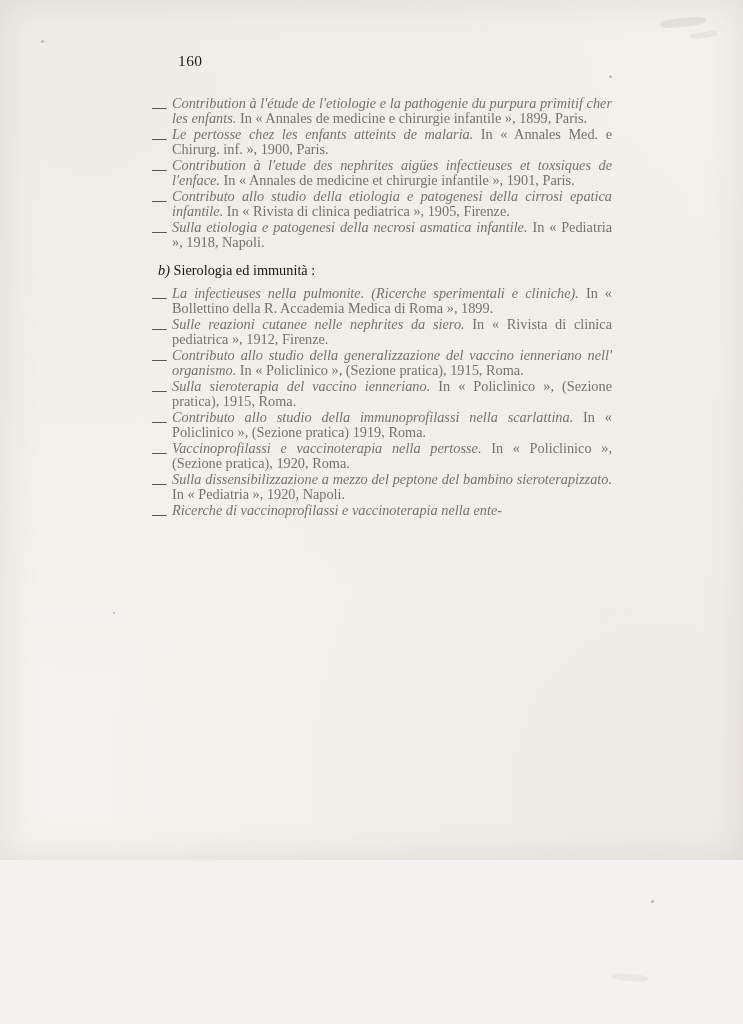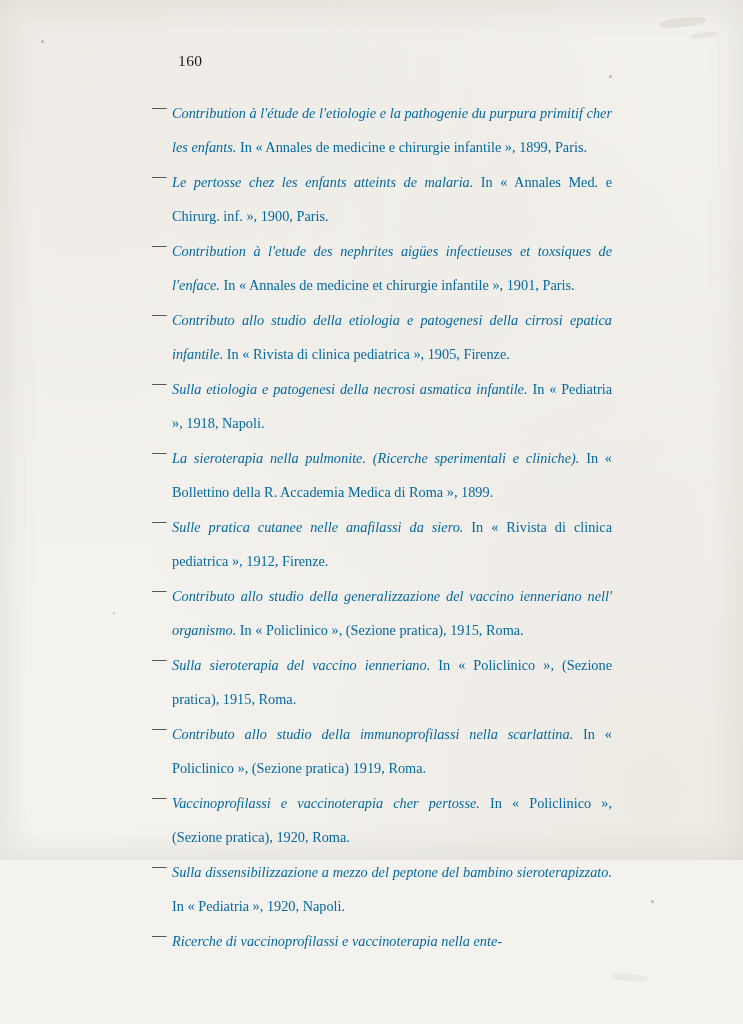--- a/index.html
+++ b/index.html
@@ -70,23 +70,23 @@
     flex: 0 0 20px;
     font-size: 14.5px;
     line-height: 23.6px;
     color: #1d1b19;
     text-align: left;
     padding-top: 0px;
   }
   .entry-body {
     flex: 1;
     font-size: 14.3px;
-    line-height: 34px;
+    line-height: 15px;
     text-align: justify;
-    color: #0369a1;
+    color: #737373;
     text-justify: inter-word;
   }
   .entry-body i {
     font-style: italic;
   }
   .section-head {
     font-size: 14.3px;
     line-height: 23.6px;
     margin: 9px 0 3px 6px;
     color: #161412;
@@ -133,44 +133,48 @@
     </div>
     <div class="entry">
       <div class="dash">—</div>
       <div class="entry-body"><i>Contributo allo studio della etiologia e patogenesi della cirrosi epatica infantile.</i> In « Rivista di clinica pediatrica », 1905, Firenze.</div>
     </div>
     <div class="entry">
       <div class="dash">—</div>
       <div class="entry-body"><i>Sulla etiologia e patogenesi della necrosi asmatica infantile.</i> In « Pediatria », 1918, Napoli.</div>
     </div>
 
+    <div class="section-head">
+      <span class="lbl">b)</span>
+      <span>Sierologia ed immunità :</span>
+    </div>
 
     <div class="entry">
       <div class="dash">—</div>
-      <div class="entry-body"><i>La sieroterapia nella pulmonite. (Ricerche sperimentali e cliniche).</i> In « Bollettino della R. Accademia Medica di Roma », 1899.</div>
+      <div class="entry-body"><i>La infectieuses nella pulmonite. (Ricerche sperimentali e cliniche).</i> In « Bollettino della R. Accademia Medica di Roma », 1899.</div>
     </div>
     <div class="entry">
       <div class="dash">—</div>
-      <div class="entry-body"><i>Sulle pratica cutanee nelle anafilassi da siero.</i> In « Rivista di clinica pediatrica », 1912, Firenze.</div>
+      <div class="entry-body"><i>Sulle reazioni cutanee nelle nephrites da siero.</i> In « Rivista di clinica pediatrica », 1912, Firenze.</div>
     </div>
     <div class="entry">
       <div class="dash">—</div>
       <div class="entry-body"><i>Contributo allo studio della generalizzazione del vaccino ienneriano nell' organismo.</i> In « Policlinico », (Sezione pratica), 1915, Roma.</div>
     </div>
     <div class="entry">
       <div class="dash">—</div>
       <div class="entry-body"><i>Sulla sieroterapia del vaccino ienneriano.</i> In « Policlinico », (Sezione pratica), 1915, Roma.</div>
     </div>
     <div class="entry">
       <div class="dash">—</div>
       <div class="entry-body"><i>Contributo allo studio della immunoprofilassi nella scarlattina.</i> In « Policlinico », (Sezione pratica) 1919, Roma.</div>
     </div>
     <div class="entry">
       <div class="dash">—</div>
-      <div class="entry-body"><i>Vaccinoprofilassi e vaccinoterapia cher pertosse.</i> In « Policlinico », (Sezione pratica), 1920, Roma.</div>
+      <div class="entry-body"><i>Vaccinoprofilassi e vaccinoterapia nella pertosse.</i> In « Policlinico », (Sezione pratica), 1920, Roma.</div>
     </div>
     <div class="entry">
       <div class="dash">—</div>
       <div class="entry-body"><i>Sulla dissensibilizzazione a mezzo del peptone del bambino sieroterapizzato.</i> In « Pediatria », 1920, Napoli.</div>
     </div>
     <div class="entry">
       <div class="dash">—</div>
       <div class="entry-body"><i>Ricerche di vaccinoprofilassi e vaccinoterapia nella ente-</i></div>
     </div>
 

